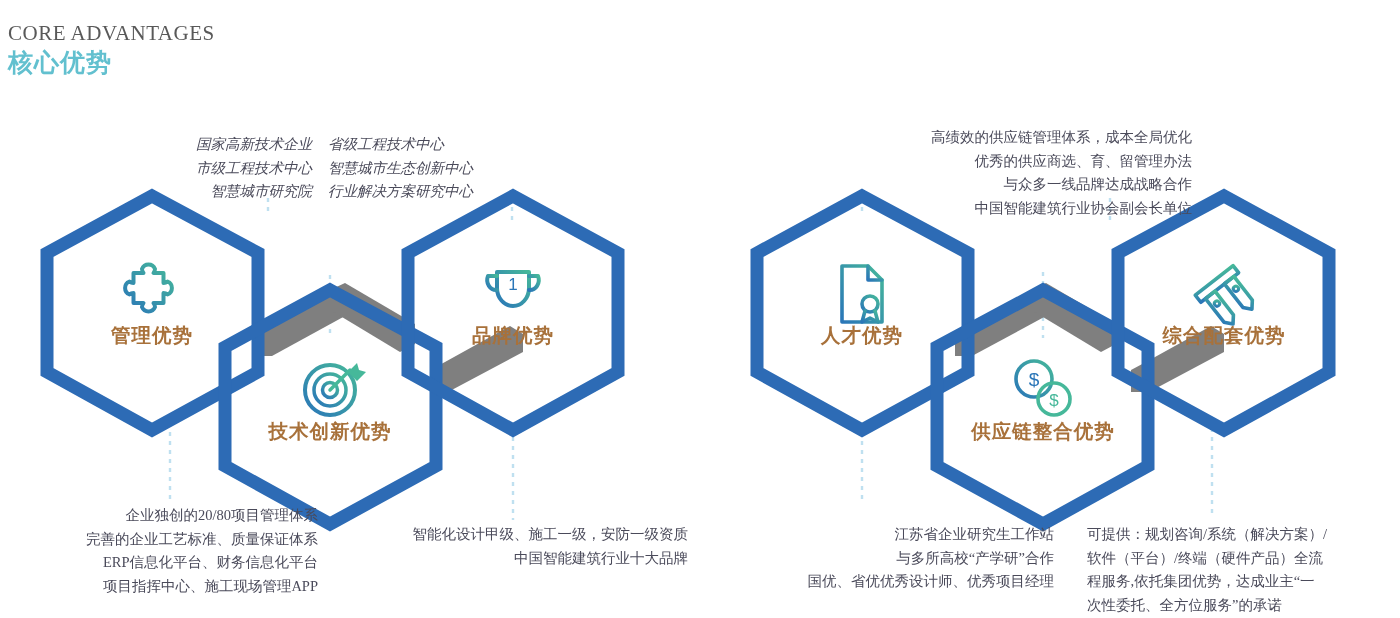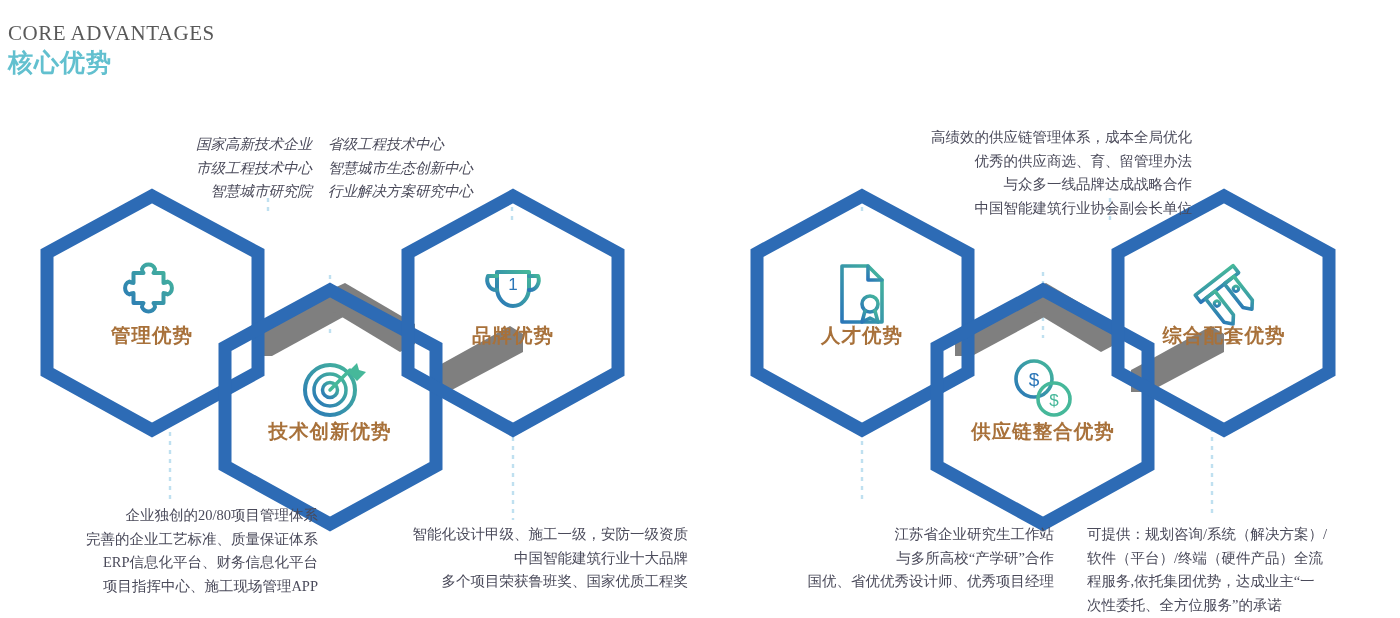--- a/index.html
+++ b/index.html
@@ -252,21 +252,20 @@
 <div id="bl-block" class="txt-block align-c">
   <span class="ln">企业独创的20/80项目管理体系</span>
   <span class="ln">完善的企业工艺标准、质量保证体系</span>
   <span class="ln">ERP信息化平台、财务信息化平台</span>
   <span class="ln">项目指挥中心、施工现场管理APP</span>
 </div>
 
 <div id="bcl-block" class="txt-block align-c">
   <span class="ln">智能化设计甲级、施工一级，安防一级资质</span>
   <span class="ln">中国智能建筑行业十大品牌</span>
-  <span class="ln">多个项目荣获鲁班奖、国家优质工程奖</span>
 </div>
 
 <div id="bcr-block" class="txt-block align-c">
   <span class="ln">江苏省企业研究生工作站</span>
   <span class="ln">与多所高校“产学研”合作</span>
   <span class="ln">国优、省优优秀设计师、优秀项目经理</span>
 </div>
 
 <div id="br-block" class="txt-block align-l">
   <span class="ln">可提供：规划咨询/系统（解决方案）/</span>

